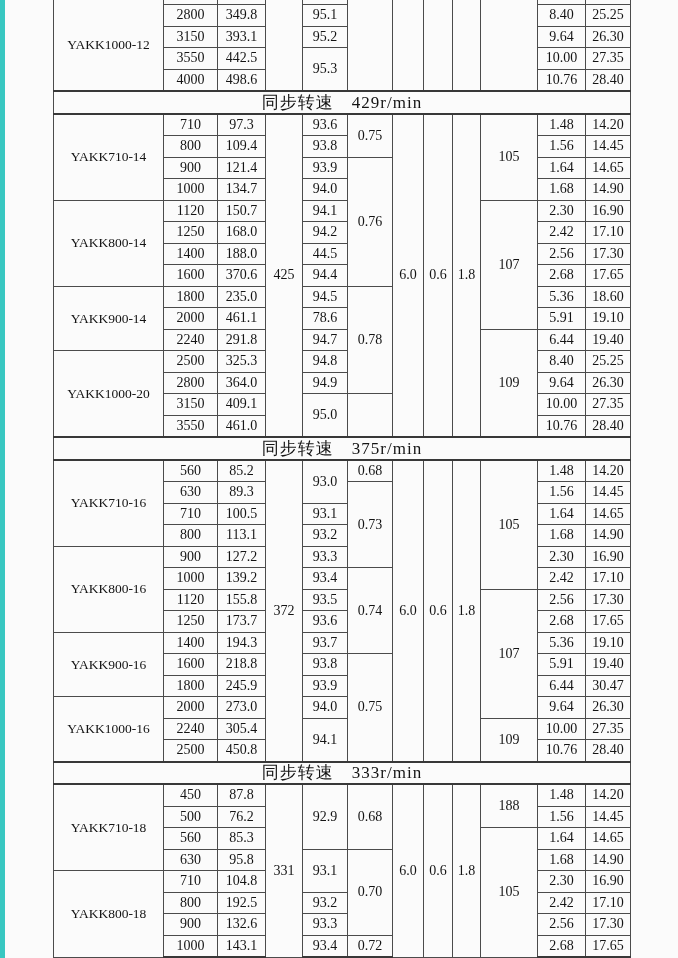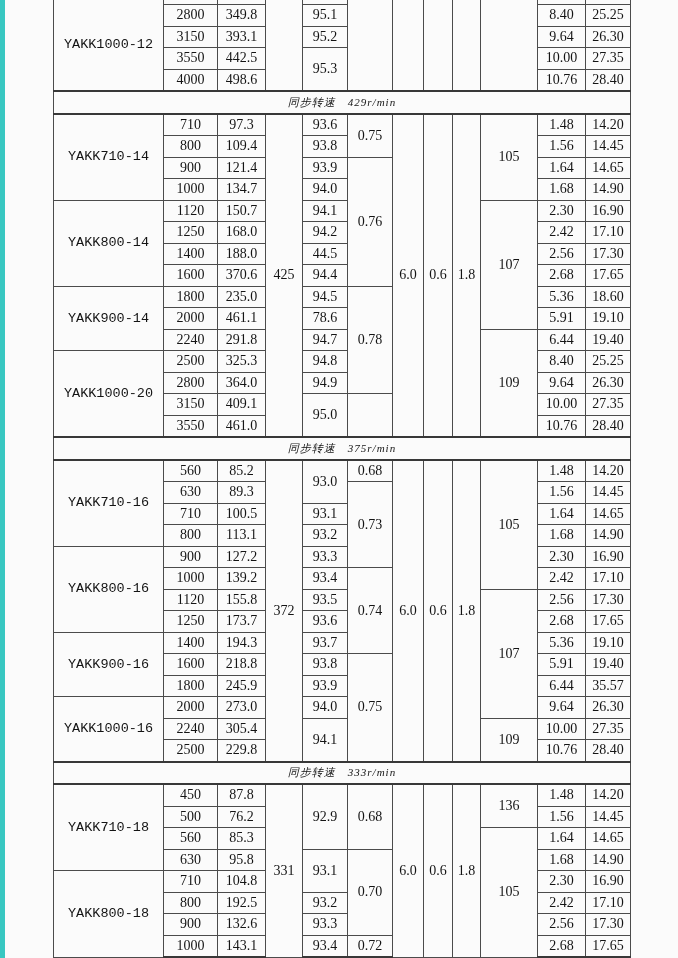--- a/index.html
+++ b/index.html
@@ -11,24 +11,24 @@
   table.spec{
     position:absolute;left:53px;top:0;width:577px;
     border-collapse:collapse;table-layout:fixed;
   }
   td{
     border:1px solid #4b4b4b;text-align:center;vertical-align:middle;
     font-size:14px;line-height:1;padding:0;height:20.5px;
     overflow:hidden;white-space:nowrap;
   }
   tr.stub td{height:4px;border-top:none;}
-  td.model{font-size:13.5px;font-family:Liberation Mono, monospace;}
+  td.model{font-size:13.5px;}
   td.sec{
-    font-size:11px;letter-spacing:1px;
-    border-top:2px solid #383838;border-bottom:2px solid #383838;font-style:italic;
+    font-size:17px;letter-spacing:1px;
+    border-top:2px solid #383838;border-bottom:2px solid #383838;
   }
   tr.last td{border-bottom:2px solid #383838;}
 </style>
 </head>
 <body>
 
 <div class="stripe"></div>
 
 <table class="spec">
 <colgroup>
@@ -297,60 +297,60 @@
   <td>93.8</td>
   <td rowspan="5">0.75</td>
   <td>5.91</td>
   <td>19.40</td>
 </tr>
 <tr>
   <td>1800</td>
   <td>245.9</td>
   <td>93.9</td>
   <td>6.44</td>
-  <td>35.57</td>
+  <td>30.47</td>
 </tr>
 <tr>
   <td class="model" rowspan="3">YAKK1000-16</td>
   <td>2000</td>
   <td>273.0</td>
   <td>94.0</td>
   <td>9.64</td>
   <td>26.30</td>
 </tr>
 <tr>
   <td>2240</td>
   <td>305.4</td>
   <td rowspan="2">94.1</td>
   <td rowspan="2">109</td>
   <td>10.00</td>
   <td>27.35</td>
 </tr>
 <tr>
   <td>2500</td>
-  <td>229.8</td>
+  <td>450.8</td>
   <td>10.76</td>
   <td>28.40</td>
 </tr>
 
 <tr>
   <td class="sec" colspan="12">同步转速　333r/min</td>
 </tr>
 
 <tr>
   <td class="model" rowspan="4">YAKK710-18</td>
   <td>450</td>
   <td>87.8</td>
   <td rowspan="8">331</td>
   <td rowspan="3">92.9</td>
   <td rowspan="3">0.68</td>
   <td rowspan="8">6.0</td>
   <td rowspan="8">0.6</td>
   <td rowspan="8">1.8</td>
-  <td rowspan="2">136</td>
+  <td rowspan="2">188</td>
   <td>1.48</td>
   <td>14.20</td>
 </tr>
 <tr>
   <td>500</td>
   <td>76.2</td>
   <td>1.56</td>
   <td>14.45</td>
 </tr>
 <tr>

